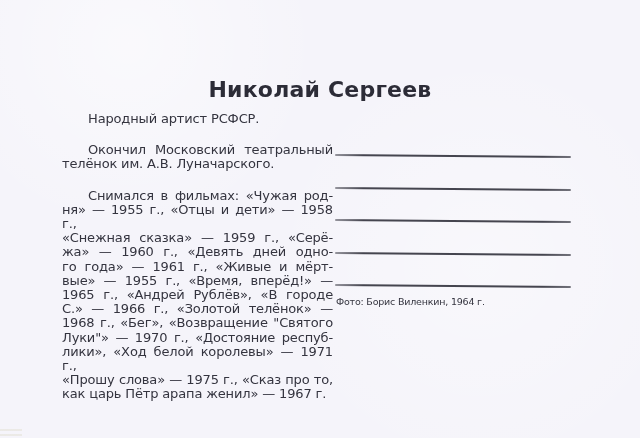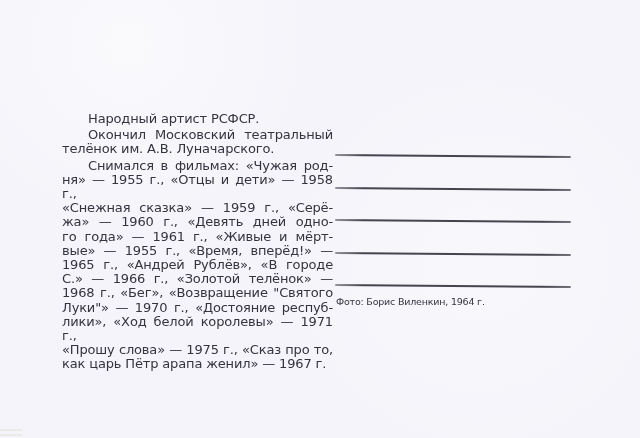--- a/index.html
+++ b/index.html
@@ -40,21 +40,21 @@
   .bio {
     position: absolute;
     left: 62px;
     top: 112px;
     width: 271px;
     font-size: 13px;
     line-height: 14.2px;
     letter-spacing: -0.15px;
     color: var(--text, #34343f);
   }
-  .para + .para { margin-top: 2px; }
+  .para + .para { margin-top: 17px; }
   .line { text-align: left; }
   .line.just {
     text-align: justify;
     text-align-last: justify;
   }
   .line.ind { text-indent: 26px; }
   .rules {
     position: absolute;
     left: 335px;
     top: 154px;
@@ -86,20 +86,21 @@
     width: 22px;
     height: 9px;
     background: repeating-linear-gradient(to bottom, #e9e7e1 0 2px, transparent 2px 5px);
     opacity: 0.8;
   }
 </style>
 </head>
 <body>
 
 <div class="card" style="--bg: #f5f4fa; --text: #34343f; --title: #2c2c37; --rule: #45454f;">
+  <div class="title">Николай Сергеев</div>
 
   <div class="bio">
       <div class="para">
         <div class="line ind">Народный артист РСФСР.</div>
       </div>
       <div class="para">
         <div class="line just ind">Окончил Московский театральный</div>
         <div class="line">телёнок им. А.В. Луначарского.</div>
       </div>
       <div class="para">

